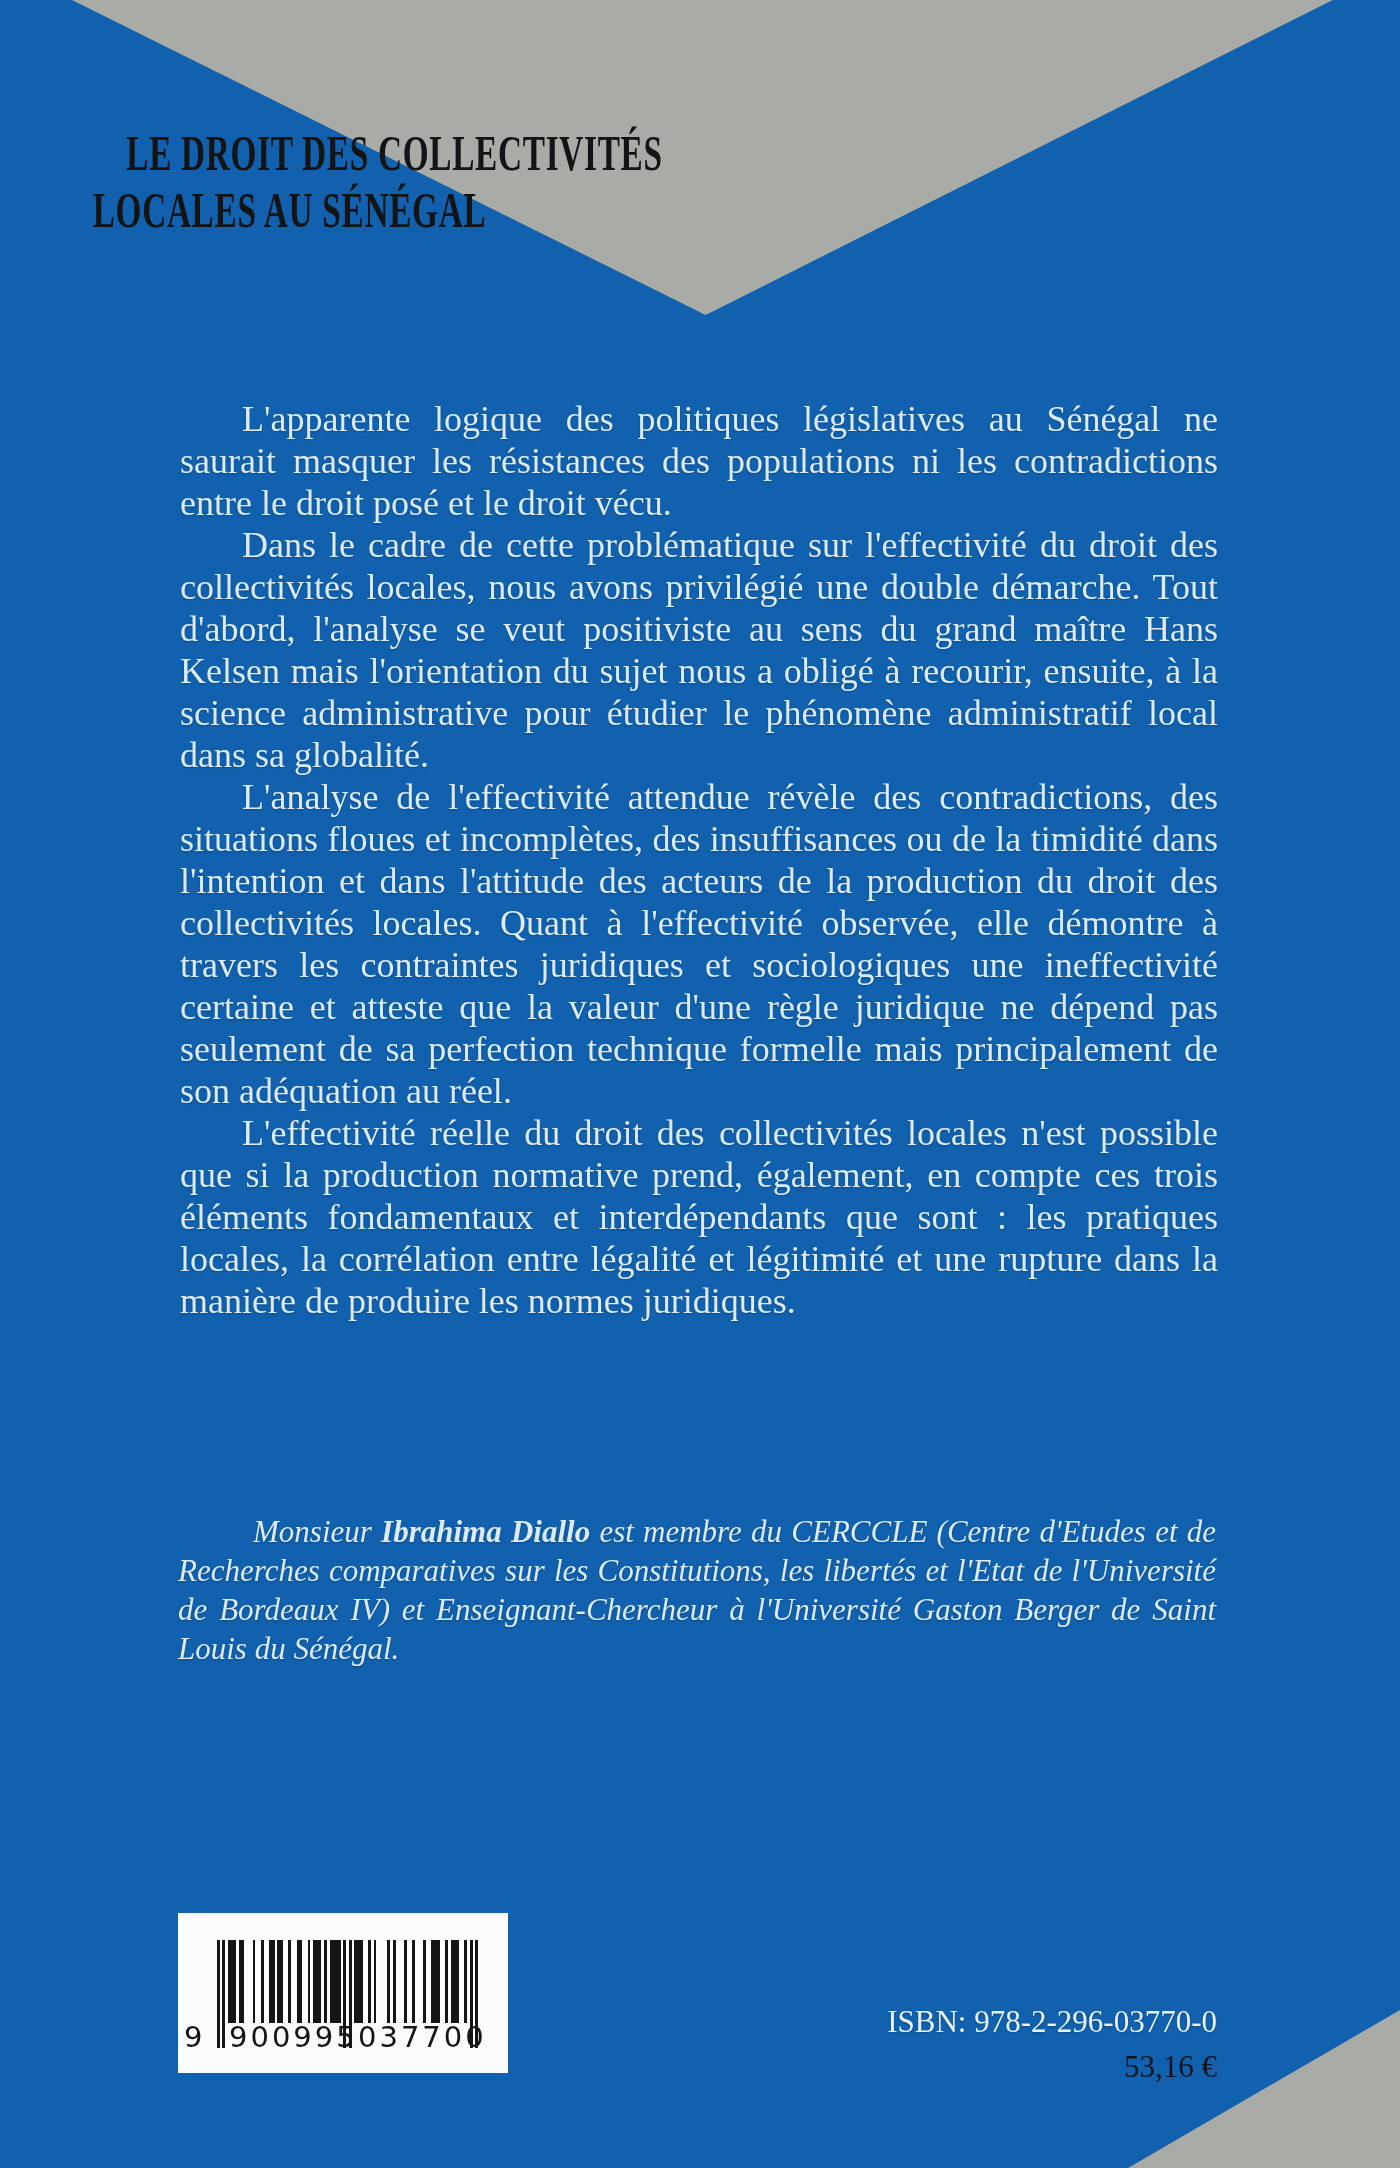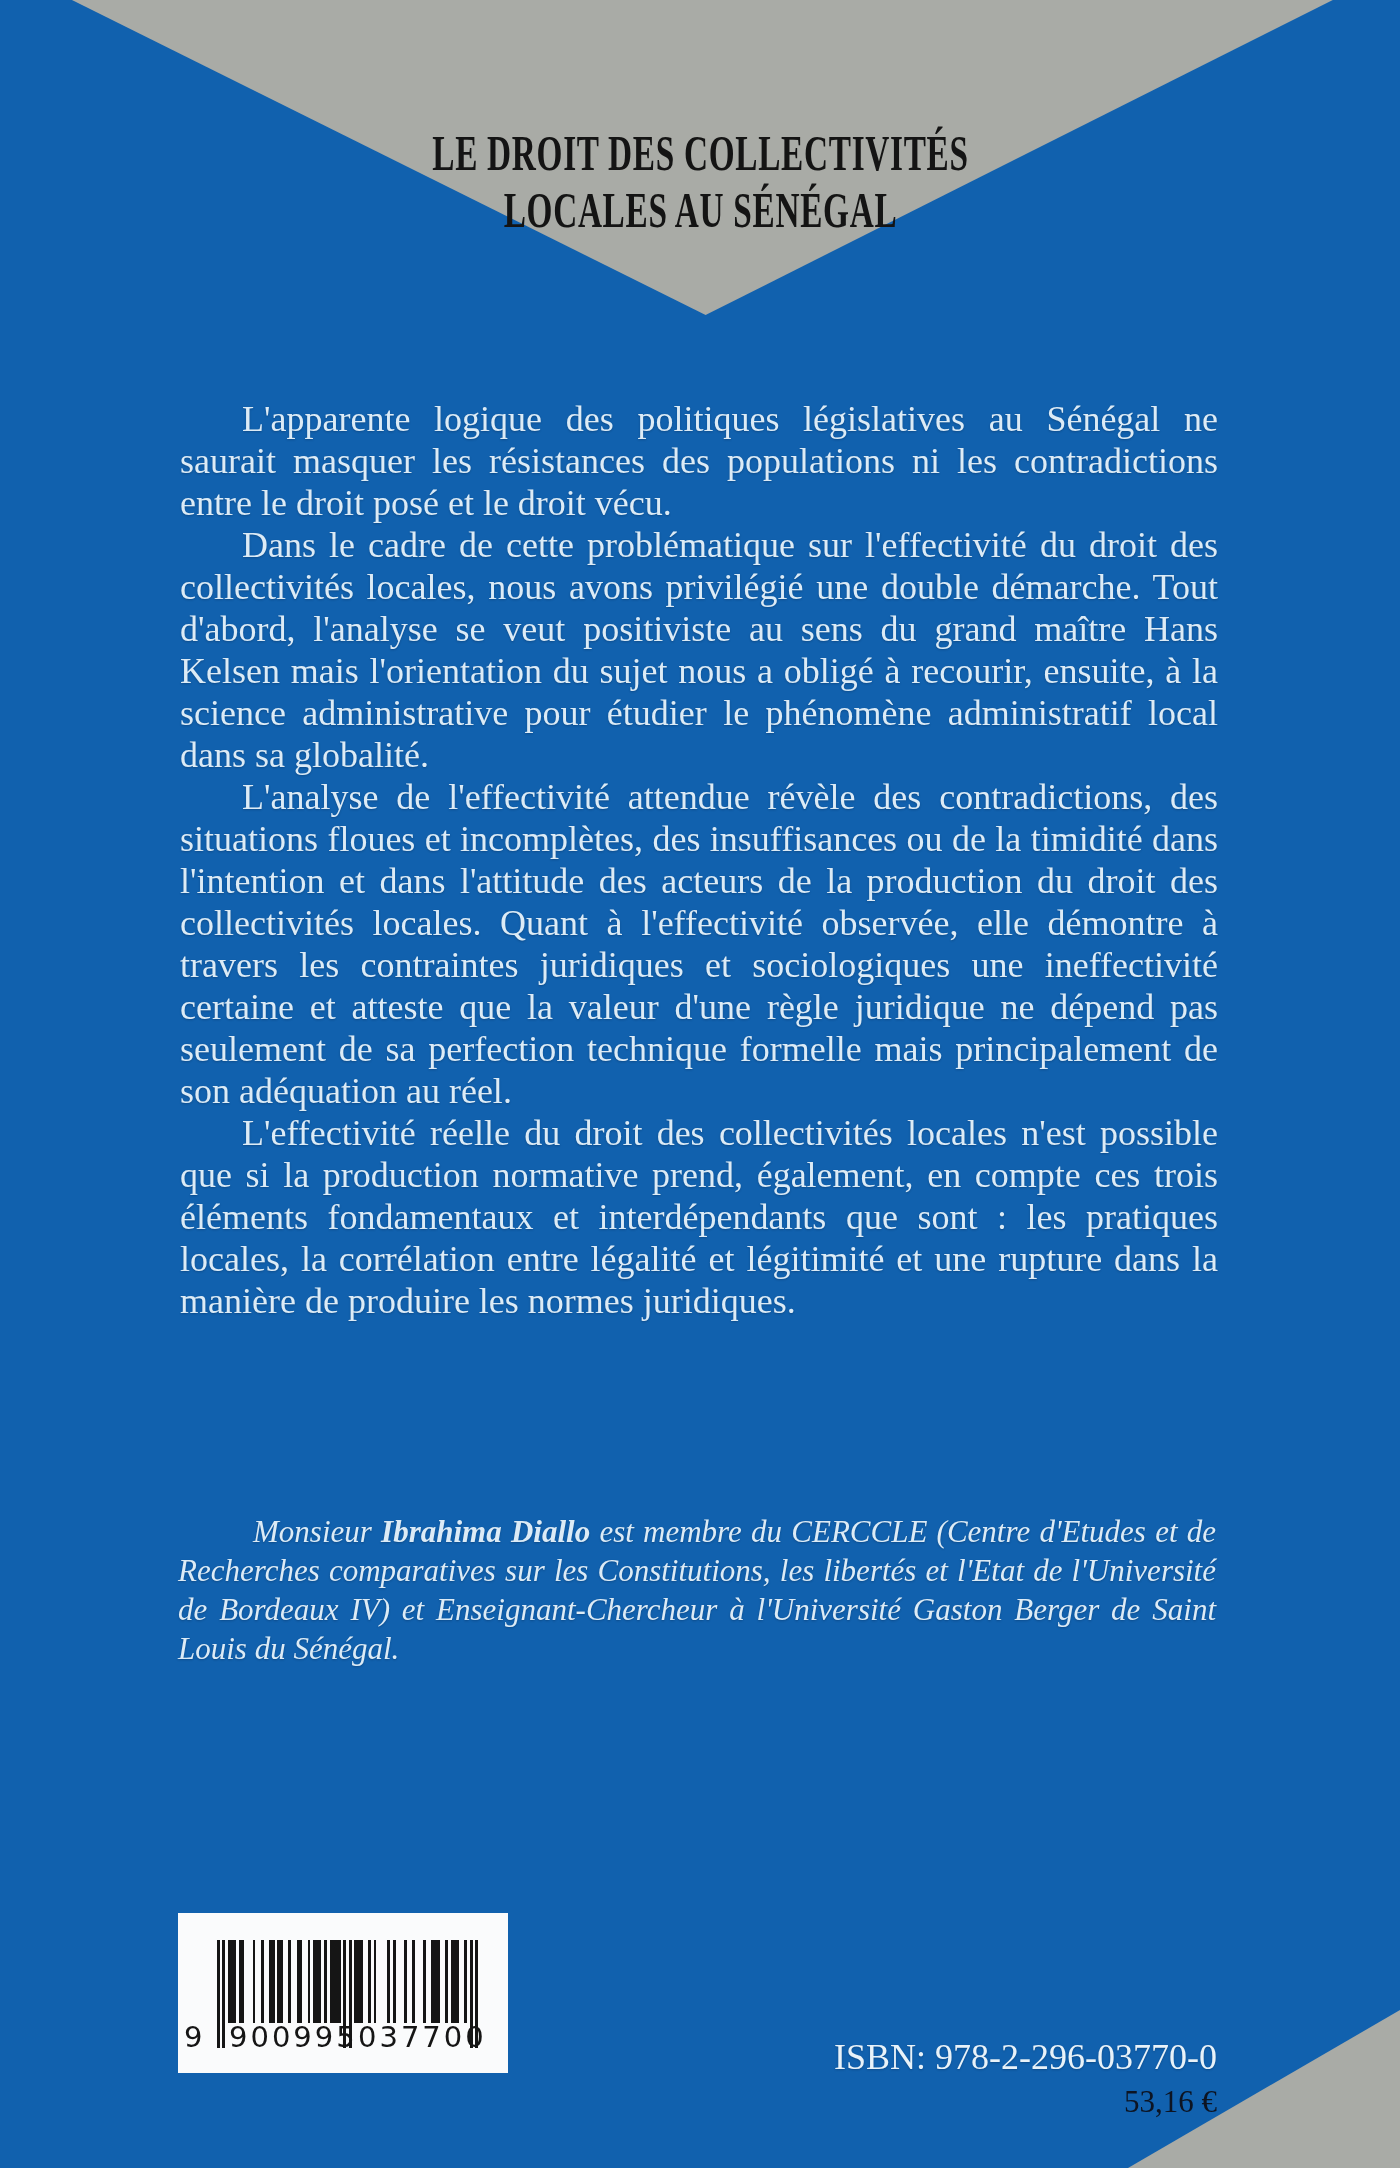--- a/index.html
+++ b/index.html
@@ -23,21 +23,20 @@
     background: var(--c-gray, #a9aba6);
     -webkit-clip-path: polygon(5.14% 0, 95.2% 0, 50.4% 100%);
     clip-path: polygon(5.14% 0, 95.2% 0, 50.4% 100%);
   }
 
   
   .title-block {
     position: absolute;
     left: 0; top: 124px;
     width: 1400px;
-    text-align: center;
     color: var(--c-title, #141414);
     z-index: 2;
   }
   .title-line {
     display: block;
     line-height: 57px;
     font-size: 49px;
     font-weight: bold;
     letter-spacing: 1px;
     white-space: nowrap;
@@ -108,26 +107,25 @@
   .digit-left  { left: 12px;  top: 82px; letter-spacing: 3px; }
   .digit-right { left: 141px; top: 82px; letter-spacing: 3px; }
 
   
   .isbn-price {
     position: absolute;
     right: 183px; top: 2004px;
     text-align: right;
   }
   .isbn-line {
-    font-size: 36px;
+    font-size: 31px;
     line-height: 36px;
     color: var(--c-isbn_text, #e8f2f9);
     text-shadow: 0 1px 2px rgba(0, 25, 55, 0.30);
     white-space: nowrap;
-    margin-top: 35px;
   }
   .price-line {
     margin-top: 10px;
     font-size: 31px;
     line-height: 34px;
     color: var(--c-price_text, #0d1422);
     white-space: nowrap;
   }
 
   

